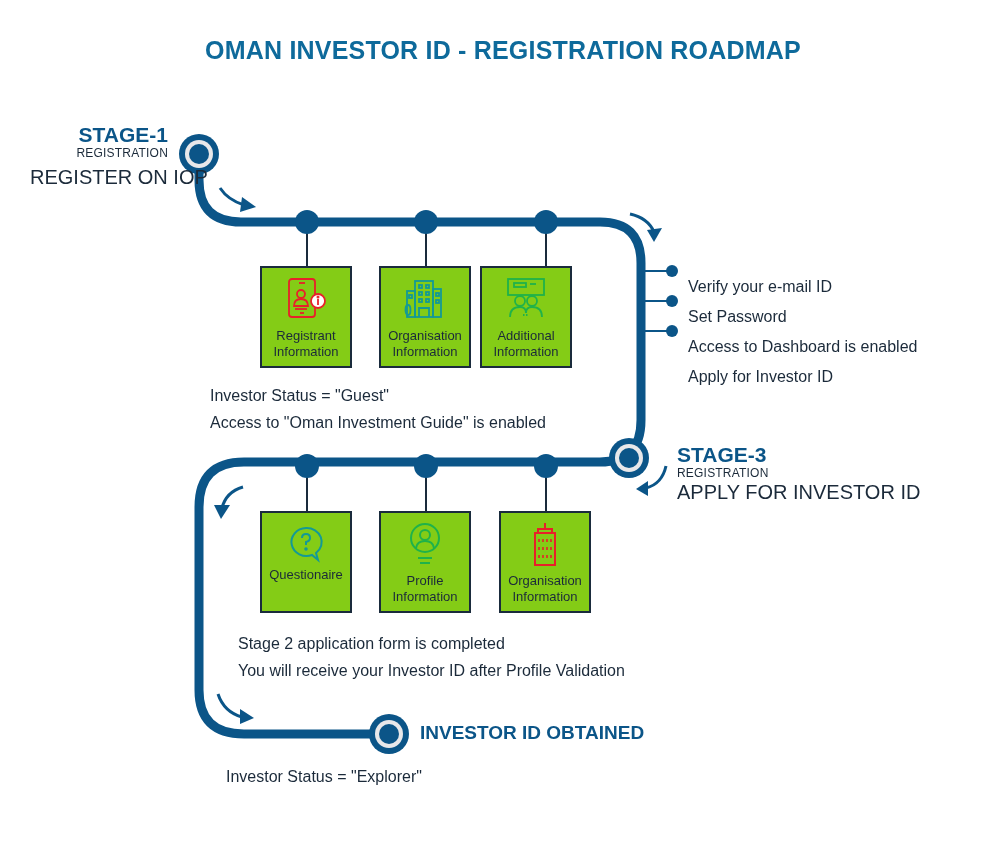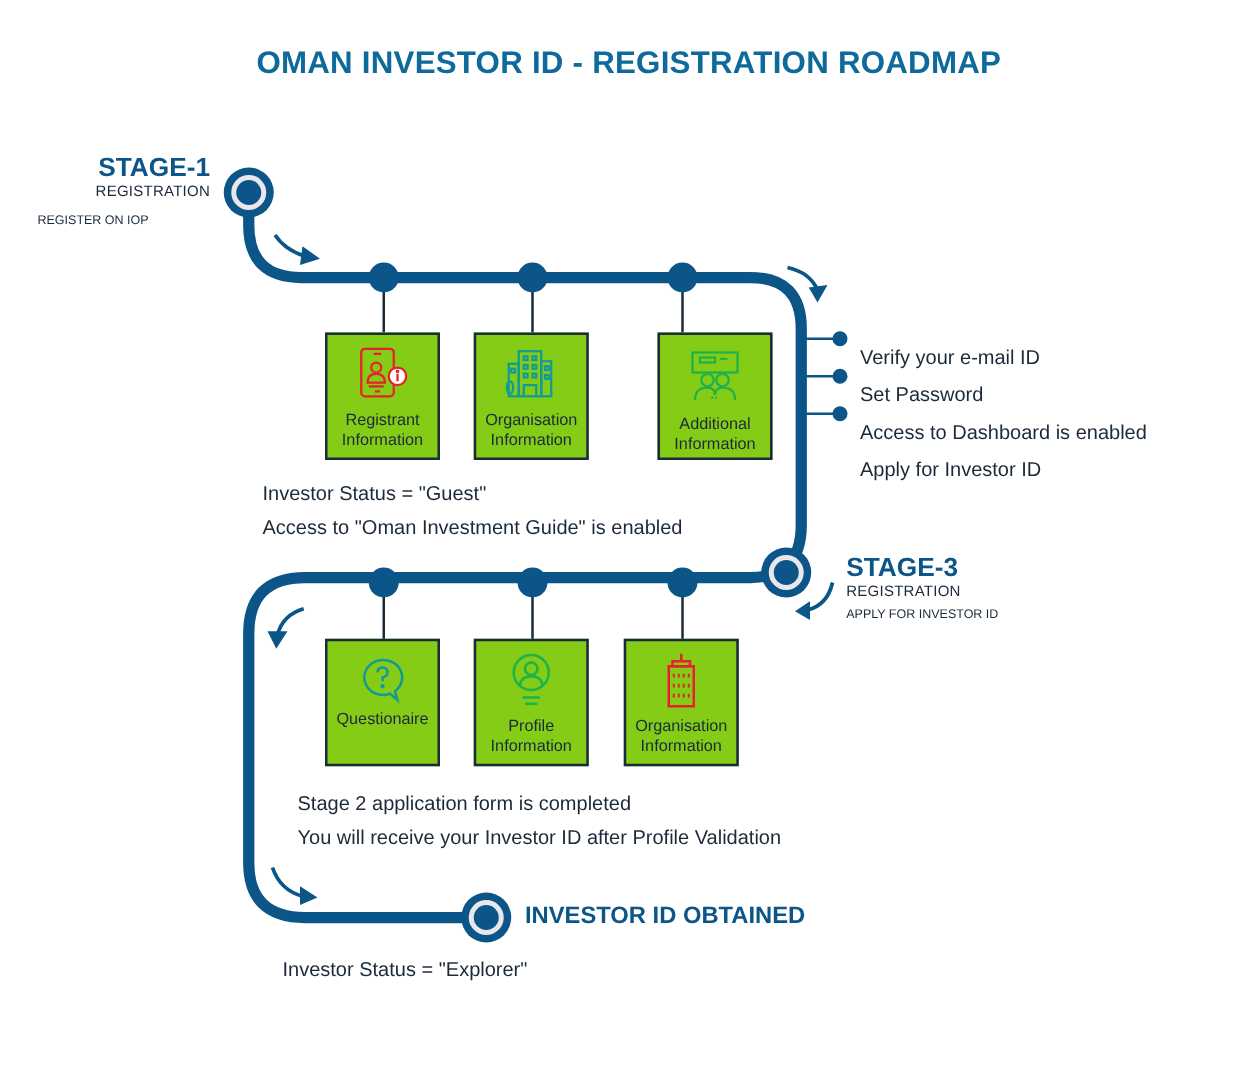--- a/index.html
+++ b/index.html
@@ -4,21 +4,21 @@
 <style>
   html, body { margin:0; padding:0; background:#ffffff; }
   body { width:1006px; height:862px; position:relative; overflow:hidden;
          font-family:"Liberation Sans", sans-serif; color:#1b2a3a; }
   .abs { position:absolute; }
   #title { left:0; width:1006px; top:36px; text-align:center; font-size:25px; font-weight:bold;
            color:#0e6a9b; letter-spacing:0.2px; }
   svg#track { position:absolute; left:0; top:0; }
   .stage-title { font-weight:bold; font-size:21px; color:#0b5588; line-height:22px; }
   .stage-sub { font-size:12px; color:#1b2a3a; line-height:14px; letter-spacing:0.2px; }
-  .stage-action { font-size:10px; color:#1b2a3a; line-height:18px; }
+  .stage-action { font-size:20px; color:#1b2a3a; line-height:18px; }
   .box { position:absolute; width:92px; height:102px; border:2px solid #1a2b3c; background:#84cc16; box-sizing:border-box;
          display:flex; flex-direction:column; align-items:center; }
   .box .icon { width:50px; height:46px; margin-top:8px; display:flex; align-items:center; justify-content:center; }
   .box .label { font-size:13px; line-height:16px; text-align:center; color:#1b2a3a; margin-top:6px; }
   .note { font-size:16px; line-height:27px; color:#1b2a3a; }
   .checklist div { font-size:16px; line-height:30px; color:#1b2a3a; }
   #final-title { font-weight:bold; font-size:19px; color:#0b5588; }
 </style>
 </head>
 <body>
@@ -138,21 +138,21 @@
       <rect x="33" y="23" width="3" height="3"></rect>
       <path d="M16,40 L16,31 L26,31 L26,40"></path>
       <ellipse cx="5" cy="33" rx="2.5" ry="5"></ellipse>
     </svg>
   </div>
   <div class="label">
     <div>Organisation</div>
       <div>Information</div>
   </div>
 </div>
-<div class="box" style="left:526px; top:266px;justify-content:center;">
+<div class="box" style="left:480px; top:266px;">
   <div class="icon">
     <svg width="44" height="44" viewBox="0 0 44 44" fill="none" stroke="#1fb24a" stroke-width="1.8">
       <rect x="4" y="2" width="36" height="16"></rect>
       <rect x="10" y="6" width="12" height="4"></rect>
       <line x1="26" y1="7" x2="32" y2="7"></line>
       <circle cx="16" cy="24" r="5"></circle>
       <circle cx="28" cy="24" r="5"></circle>
       <path d="M6,40 Q6,30 16,30 Q22,30 22,36"></path>
       <path d="M38,40 Q38,30 28,30 Q22,30 22,36"></path>
       <line x1="19" y1="38" x2="25" y2="38" stroke-dasharray="1.5 1.5"></line>

